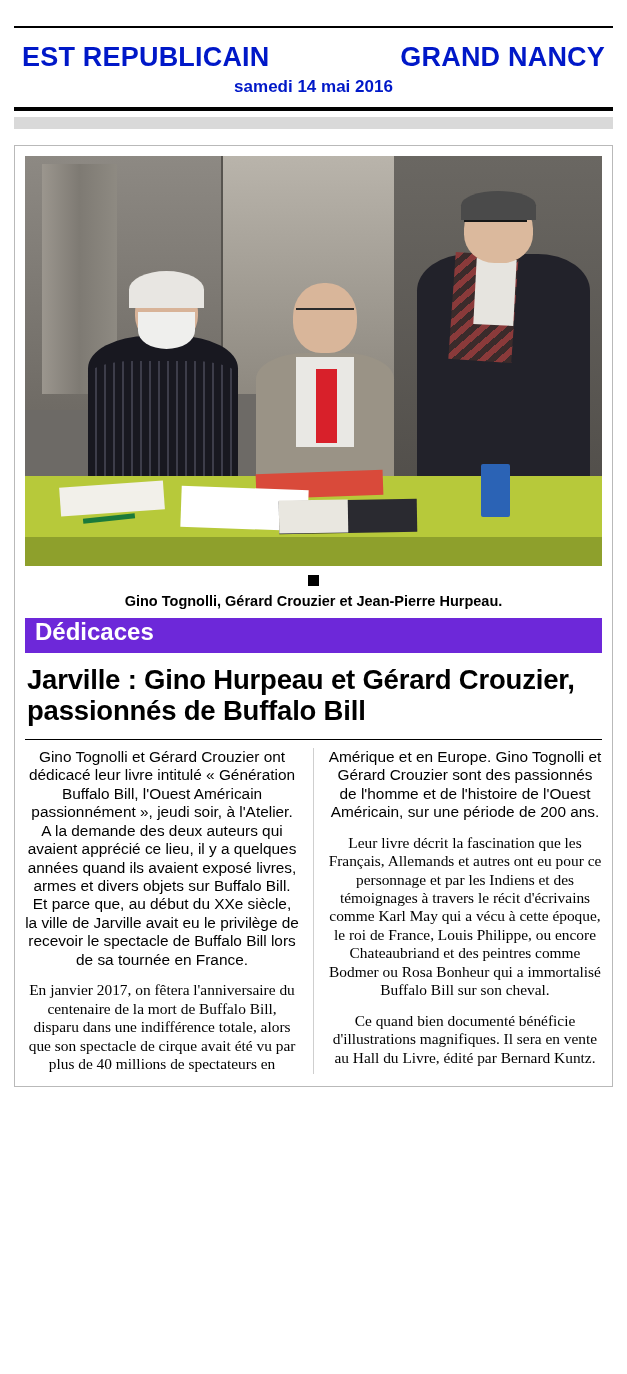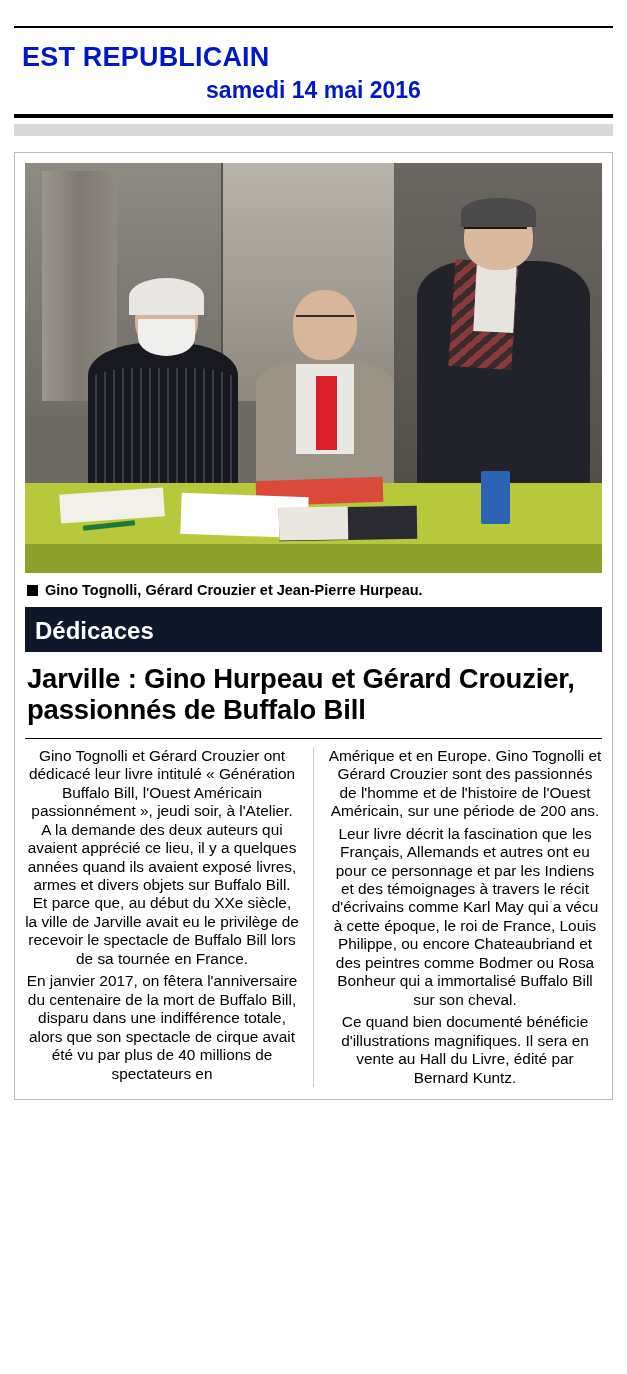--- a/index.html
+++ b/index.html
@@ -48,21 +48,21 @@
     color: #0018c8;
     font-weight: bold;
     font-size: 27px;
     letter-spacing: 0.2px;
     font-family: "Liberation Sans", sans-serif;
   }
   .masthead-date {
     text-align: center;
     color: #0018c8;
     font-weight: bold;
-    font-size: 23px;
+    font-size: 17px;
     padding: 4px 0 10px 0;
     font-family: "Liberation Sans", sans-serif;
   }
   .masthead-rule-bottom {
     border-top: 4px solid #000;
     margin: 0 0 0 0;
   }
   .masthead-greybar {
     height: 12px;
     background: #d9d9d9;
@@ -210,32 +210,33 @@
   }
 
   
   .caption {
     display: flex;
     align-items: center;
     gap: 7px;
     padding: 9px 2px 9px 2px;
     font-size: 14.5px;
     font-weight: bold;
+    flex-direction: column;
   }
   .caption-square {
     width: 11px; height: 11px; background: #000; flex: 0 0 auto;
   }
 
   
   .section-banner {
-    background: #0f172a;
+    background: #6d28d9;
     color: #ffffff;
     font-size: 24px;
     font-weight: bold;
-    padding: 10px 10px 7px 10px;
+    padding: 0 10px 7px 10px;
     font-family: "Liberation Sans", sans-serif;
   }
 
   
   .headline {
     font-size: 27.5px;
     font-weight: bold;
     line-height: 1.12;
     padding: 12px 2px 10px 2px;
     letter-spacing: -0.2px;
@@ -254,36 +255,38 @@
     width: 50%;
     font-size: 15.4px;
     line-height: 1.2;
     text-align: left;
   }
   .col p {
     margin: 0;
     text-align: center;
   }
   .col p + p {
-    margin-top: 4px;
+    margin-top: 12px;
+    font-family: Liberation Serif, serif;
   }
   .col-divider {
     width: 1px;
     background: #cfcfcf;
   }
 </style>
 </head>
 <body>
 
 <div class="page">
 
   <div class="masthead">
     <div class="masthead-rule-top"></div>
     <div class="masthead-titles">
       <div class="masthead-left">EST REPUBLICAIN</div>
+      <div class="masthead-right">GRAND NANCY</div>
     </div>
     <div class="masthead-date">samedi 14 mai 2016</div>
     <div class="masthead-rule-bottom"></div>
     <div class="masthead-greybar"></div>
   </div>
 
   <div class="article">
 
     <div class="photo">
       <div class="ph-wall-left"></div>

